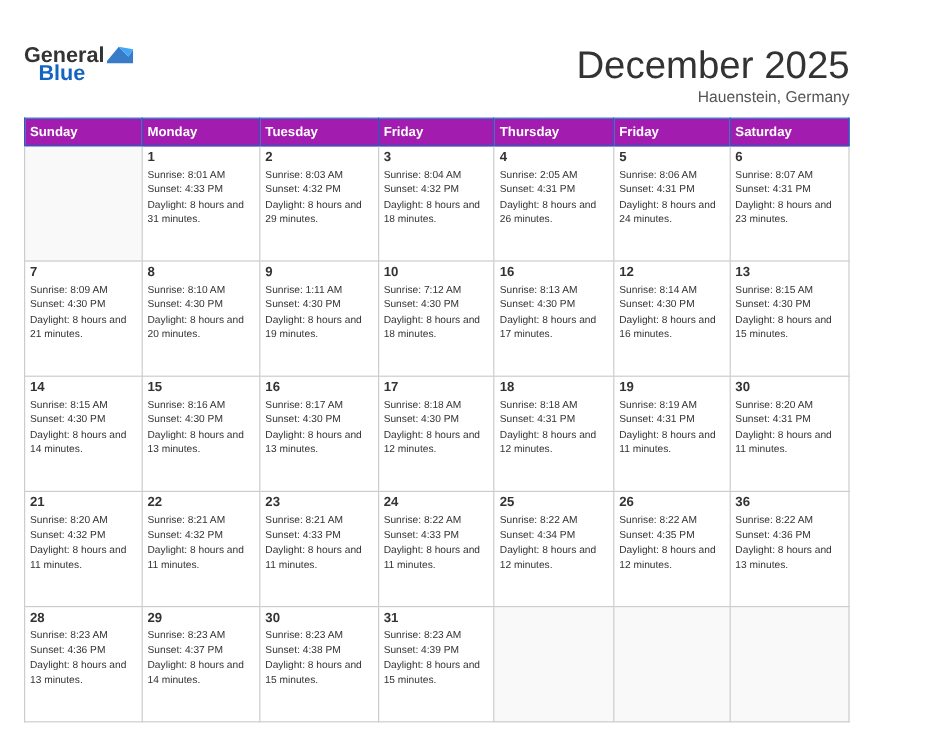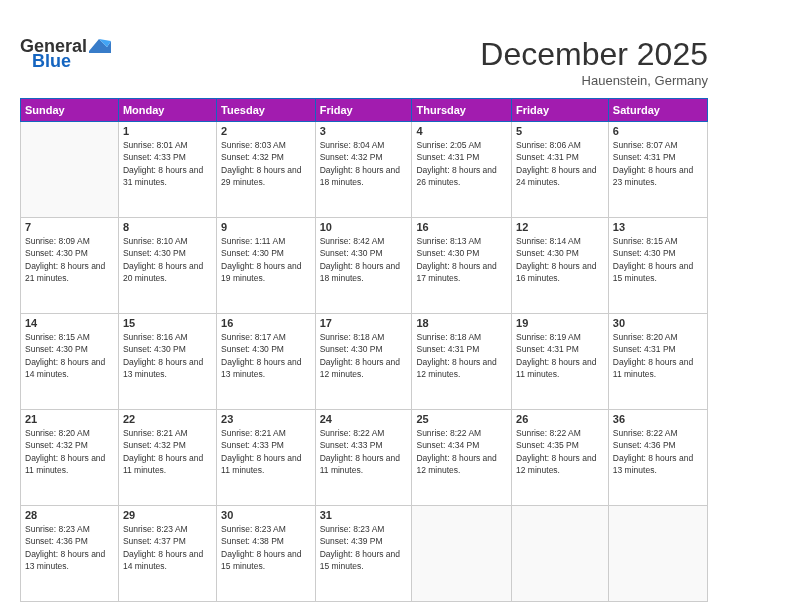--- a/index.html
+++ b/index.html
@@ -192,21 +192,21 @@
             <div class="day-info">
               <div>Sunrise: 1:11 AM</div>
               <div>Sunset: 4:30 PM</div>
               <div>Daylight: 8 hours and</div>
               <div>19 minutes.</div>
             </div>
           </td>
           <td>
             <span class="day-num">10</span>
             <div class="day-info">
-              <div>Sunrise: 8:42 AM</div>
+              <div>Sunrise: 7:12 AM</div>
               <div>Sunset: 4:30 PM</div>
               <div>Daylight: 8 hours and</div>
               <div>18 minutes.</div>
             </div>
           </td>
           <td>
             <span class="day-num">16</span>
             <div class="day-info">
               <div>Sunrise: 8:13 AM</div>
               <div>Sunset: 4:30 PM</div>

